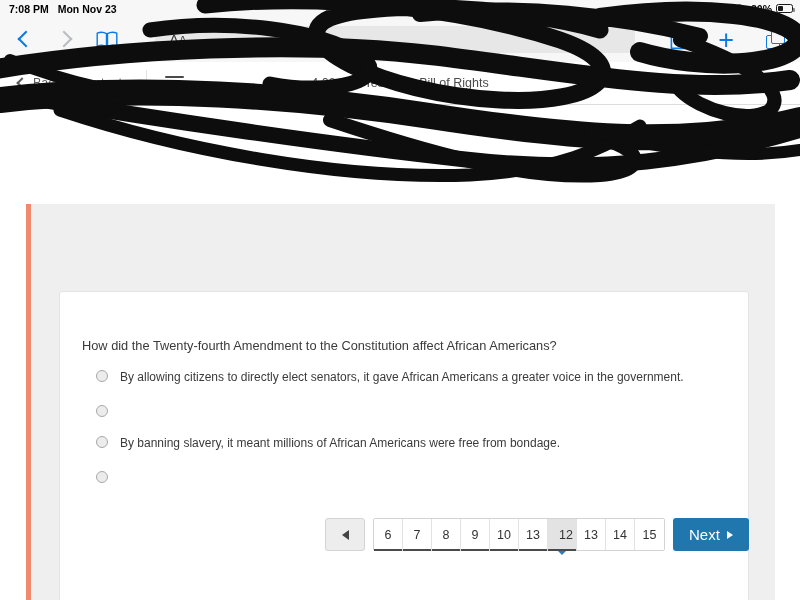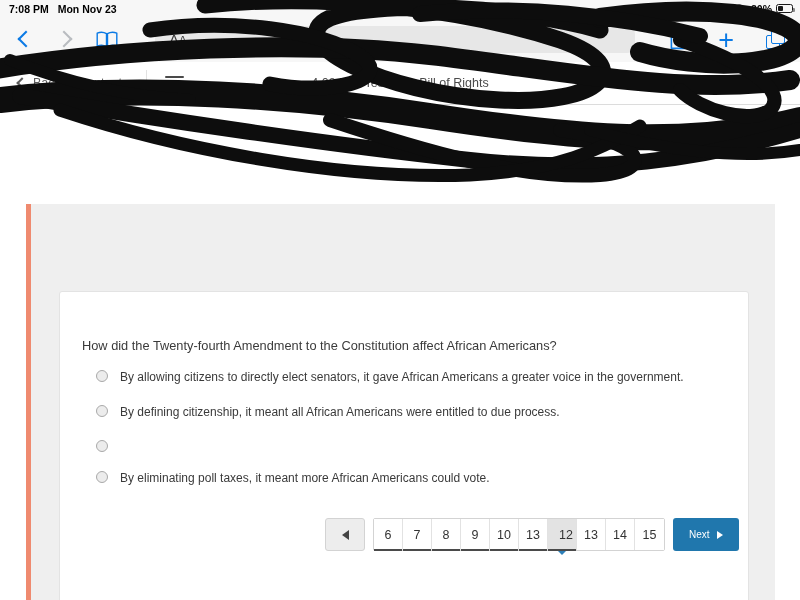--- a/index.html
+++ b/index.html
@@ -138,21 +138,21 @@
   .pg.done:after {
     content: ""; position: absolute; left: 0; right: 0; bottom: -1px; height: 2.5px; background: #4a4a4a;
   }
   .pg.current { background: #e3e3e3; padding-left: 8px; }
   .pg.current .caret {
     position: absolute; left: 50%; bottom: -5px; transform: translateX(-50%);
     width: 0; height: 0; border-left: 5px solid transparent; border-right: 5px solid transparent; border-top: 5px solid #2d7fb8;
   }
   .next-btn {
     margin-left: 8px; padding: 0 16px; background: #2077ad; color: #fff;
-    border-radius: 3px; display: flex; align-items: center; gap: 7px; font-size: 10px;
+    border-radius: 3px; display: flex; align-items: center; gap: 7px; font-size: 15px;
   }
   .tri-r { width: 0; height: 0; border-top: 4.5px solid transparent; border-bottom: 4.5px solid transparent; border-left: 6px solid #fff; }
 
   
   .scribble { position: absolute; left: 0; top: 0; width: 800px; height: 600px; pointer-events: none; }
 </style>
 </head>
 <body>
 
 <div class="screen">
@@ -240,28 +240,27 @@
 
         <div class="q-text">How did the Twenty-fourth Amendment to the Constitution affect African Americans?</div>
 
         <div class="options">
           <div class="opt">
             <span class="radio"></span>
             <span class="opt-label">By allowing citizens to directly elect senators, it gave African Americans a greater voice in the government.</span>
           </div>
           <div class="opt">
             <span class="radio"></span>
-            <span class="opt-label">By defining citizenship, it meant all African Americans were entitled to due process.</span>
           </div>
           <div class="opt">
             <span class="radio"></span>
+            <span class="opt-label">By banning slavery, it meant millions of African Americans were free from bondage.</span>
           </div>
           <div class="opt">
             <span class="radio"></span>
-            <span class="opt-label">By eliminating poll taxes, it meant more African Americans could vote.</span>
           </div>
         </div>
 
         <div class="pager">
           <div class="prev-btn">
             <span class="tri-l"></span>
           </div>
 
           <div class="pages">
             <div class="pg done">6</div>

